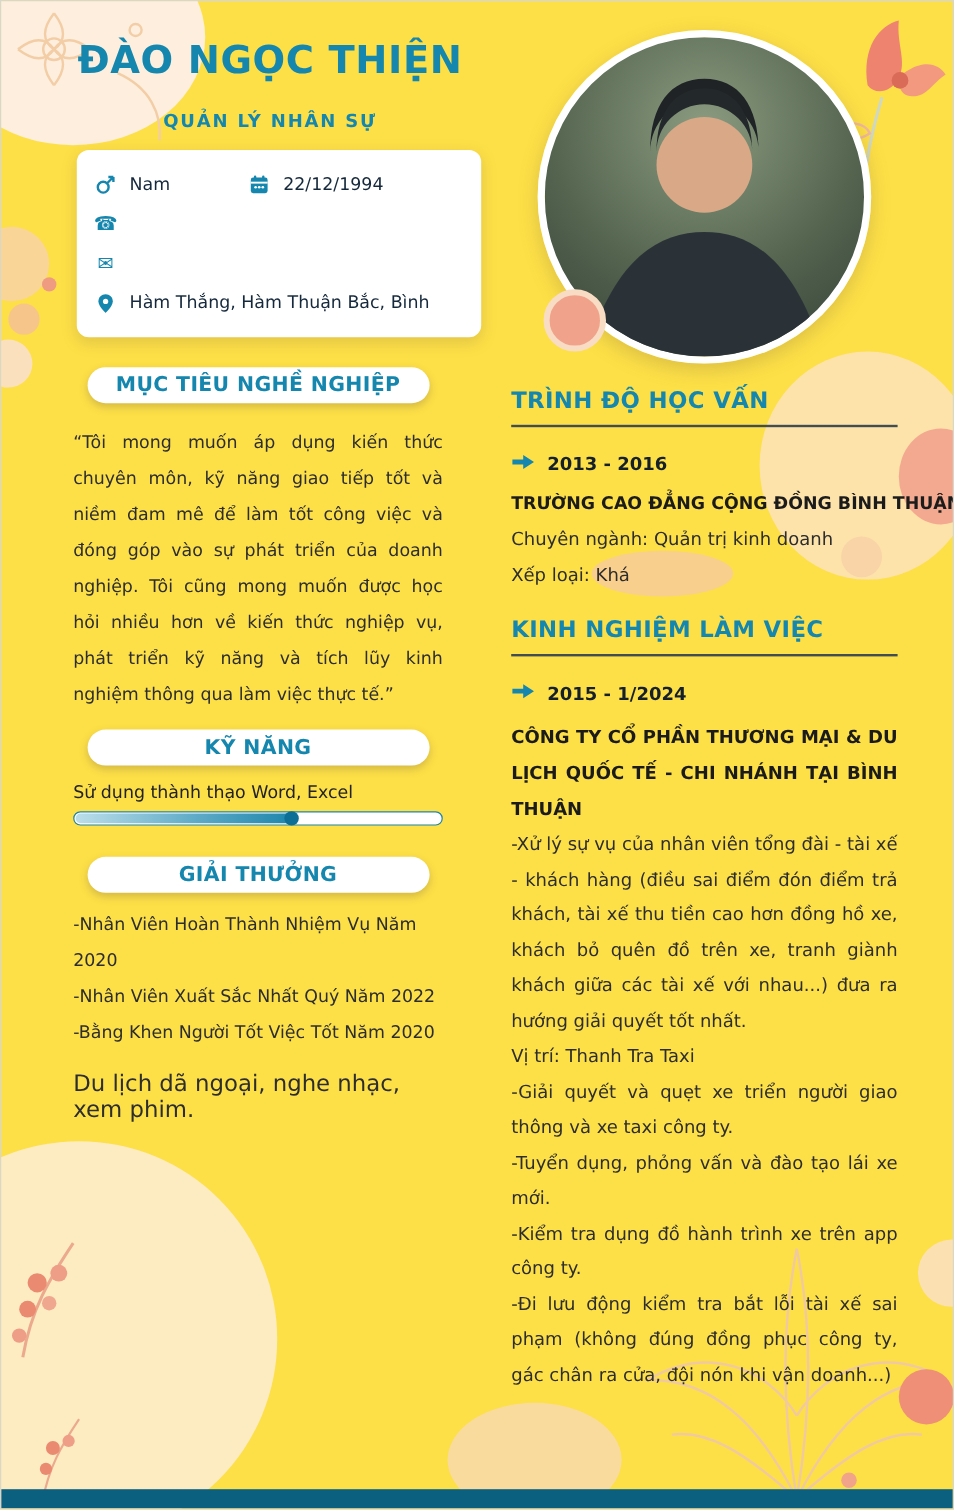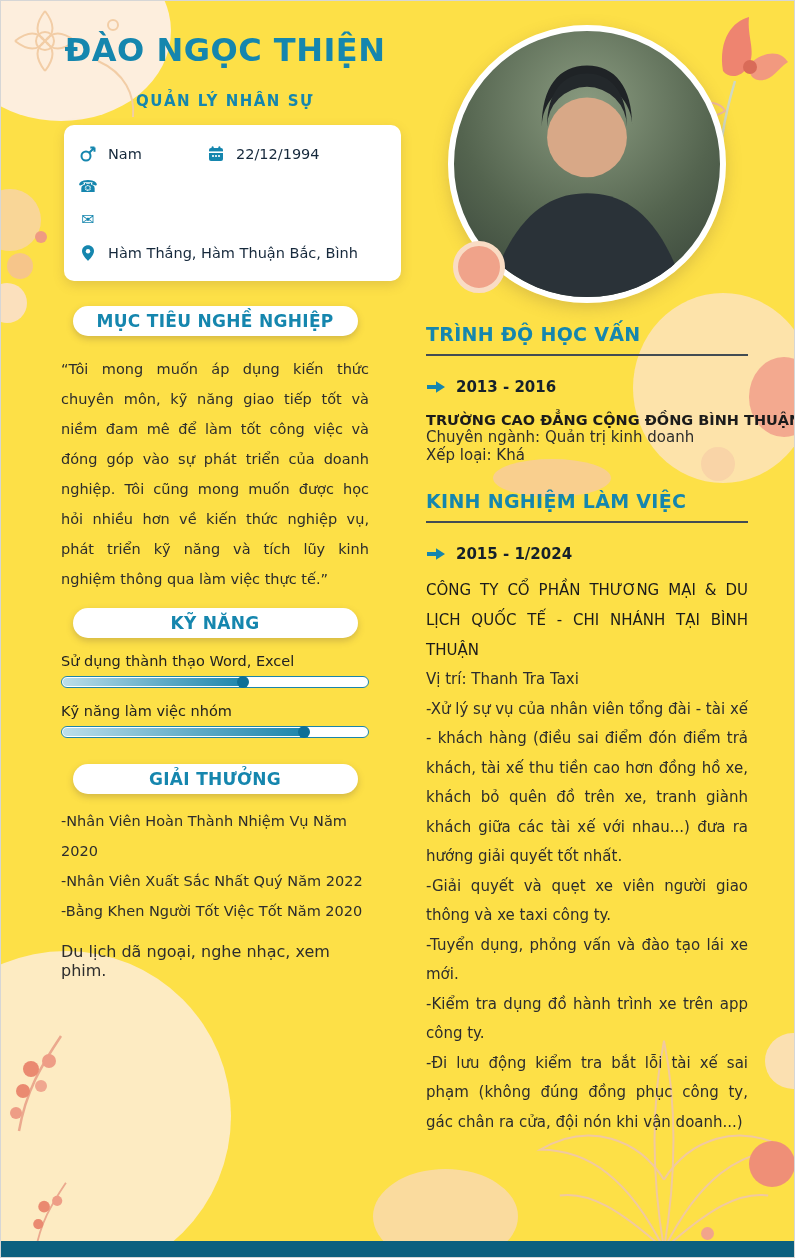--- a/index.html
+++ b/index.html
@@ -47,31 +47,31 @@
   .skill-track{margin-top:7px;height:10px;border:1.5px solid #1b84ab;border-radius:8px;
     background:#ffffff;position:relative;}
   .skill-fill{position:absolute;left:1px;top:1px;bottom:1px;border-radius:6px;
     background:linear-gradient(90deg,#bcdeea 0%,#5eaac6 55%,#1b84ab 100%);}
   .skill-fill::after{content:"";position:absolute;right:-2px;top:50%;transform:translateY(-50%);
     width:12px;height:12px;border-radius:50%;background:#0e6f96;}
   .mt-awards{margin-top:26px;}
   .award-line{font-size:14.5px;line-height:30px;color:#2d2d2d;}
   .awards-block{margin-top:12px;}
   .mt-hobby{margin-top:22px;}
-  .hobby-text{margin-top:16px;font-size:16px;color:#2d2d2d;}
+  .hobby-text{margin-top:16px;font-size:19px;color:#2d2d2d;}
 
   
   .col-right{left:425px;top:322px;width:322px;}
   .sec-title{margin:0;font-size:19px;font-weight:bold;color:#1586ae;letter-spacing:.3px;}
   .rule{height:2px;background:#424c53;margin-top:9px;}
-  .period{display:flex;align-items:center;gap:10px;margin-top:22px;
+  .period{display:flex;gap:10px;margin-top:22px;
     font-size:15px;font-weight:bold;color:#15202b;}
   .school{margin-top:16px;font-size:14.5px;font-weight:bold;color:#1b1b1b;white-space:nowrap;}
-  .edu-line{font-size:15px;color:#2d2d2d;}
-  .company{margin:12px 0 0;font-size:15px;font-weight:normal;color:#1b1b1b;
+  .edu-line{margin-top:12px;font-size:15px;color:#2d2d2d;}
+  .company{margin:12px 0 0;font-size:15px;font-weight:bold;color:#1b1b1b;
     line-height:30px;text-align:justify;}
   .exp-sec{margin-top:26px;}
   .bullets p{margin:0;font-size:15px;line-height:29.5px;text-align:justify;color:#2d2d2d;}
 
   
   .bottom-bar{position:absolute;left:0;right:0;bottom:0;height:16px;background:#0c607f;z-index:4;}
 </style>
 </head>
 <body>
 
@@ -199,26 +199,20 @@
     <p class="objective-text">“Tôi mong muốn áp dụng kiến thức chuyên môn, kỹ năng giao tiếp tốt và niềm đam mê để làm tốt công việc và đóng góp vào sự phát triển của doanh nghiệp. Tôi cũng mong muốn được học hỏi nhiều hơn về kiến thức nghiệp vụ, phát triển kỹ năng và tích lũy kinh nghiệm thông qua làm việc thực tế.”</p>
 
     <div class="pill" style="margin-top:14px;">KỸ NĂNG</div>
 
     <div>
       <div class="skill-label">Sử dụng thành thạo Word, Excel</div>
       <div class="skill-track">
         <div class="skill-fill" style="width: 60%;"></div>
       </div>
     </div>
-    <div>
-      <div class="skill-label">Kỹ năng làm việc nhóm</div>
-      <div class="skill-track">
-        <div class="skill-fill" style="width: 80%;"></div>
-      </div>
-    </div>
 
     <div class="pill mt-awards">GIẢI THƯỞNG</div>
     <div class="awards-block">
       <div class="award-line">-Nhân Viên Hoàn Thành Nhiệm Vụ Năm 2020</div>
       <div class="award-line">-Nhân Viên Xuất Sắc Nhất Quý Năm 2022</div>
       <div class="award-line">-Bằng Khen Người Tốt Việc Tốt Năm 2020</div>
     </div>
 
     <div class="hobby-text">Du lịch dã ngoại, nghe nhạc, xem phim.</div>
 
@@ -245,23 +239,23 @@
 
       <div class="period">
         <svg width="20" height="14" viewBox="0 0 20 14">
           <path d="M1 5 h9 V1.2 L19 7 L10 12.8 V9 H1 z" fill="#1586ae"></path>
         </svg>
         <span>2015 - 1/2024</span>
       </div>
       <p class="company">CÔNG TY CỔ PHẦN THƯƠNG MẠI &amp; DU LỊCH QUỐC TẾ - CHI NHÁNH TẠI BÌNH THUẬN</p>
 
       <div class="bullets">
+        <p>-Xử lý sự vụ của nhân viên tổng đài - tài xế - khách hàng (điều sai điểm đón điểm trả khách, tài xế thu tiền cao hơn đồng hồ xe, khách bỏ quên đồ trên xe, tranh giành khách giữa các tài xế với nhau...) đưa ra hướng giải quyết tốt nhất.</p>
         <p style="text-align:left;">Vị trí: Thanh Tra Taxi</p>
-        <p>-Xử lý sự vụ của nhân viên tổng đài - tài xế - khách hàng (điều sai điểm đón điểm trả khách, tài xế thu tiền cao hơn đồng hồ xe, khách bỏ quên đồ trên xe, tranh giành khách giữa các tài xế với nhau...) đưa ra hướng giải quyết tốt nhất.</p>
-        <p>-Giải quyết và quẹt xe viên người giao thông và xe taxi công ty.</p>
+        <p>-Giải quyết và quẹt xe triển người giao thông và xe taxi công ty.</p>
         <p>-Tuyển dụng, phỏng vấn và đào tạo lái xe mới.</p>
         <p>-Kiểm tra dụng đồ hành trình xe trên app công ty.</p>
         <p>-Đi lưu động kiểm tra bắt lỗi tài xế sai phạm (không đúng đồng phục công ty, gác chân ra cửa, đội nón khi vận doanh...)</p>
 
       </div>
     </div>
 
   </div>
 
   <div class="bottom-bar"></div>

